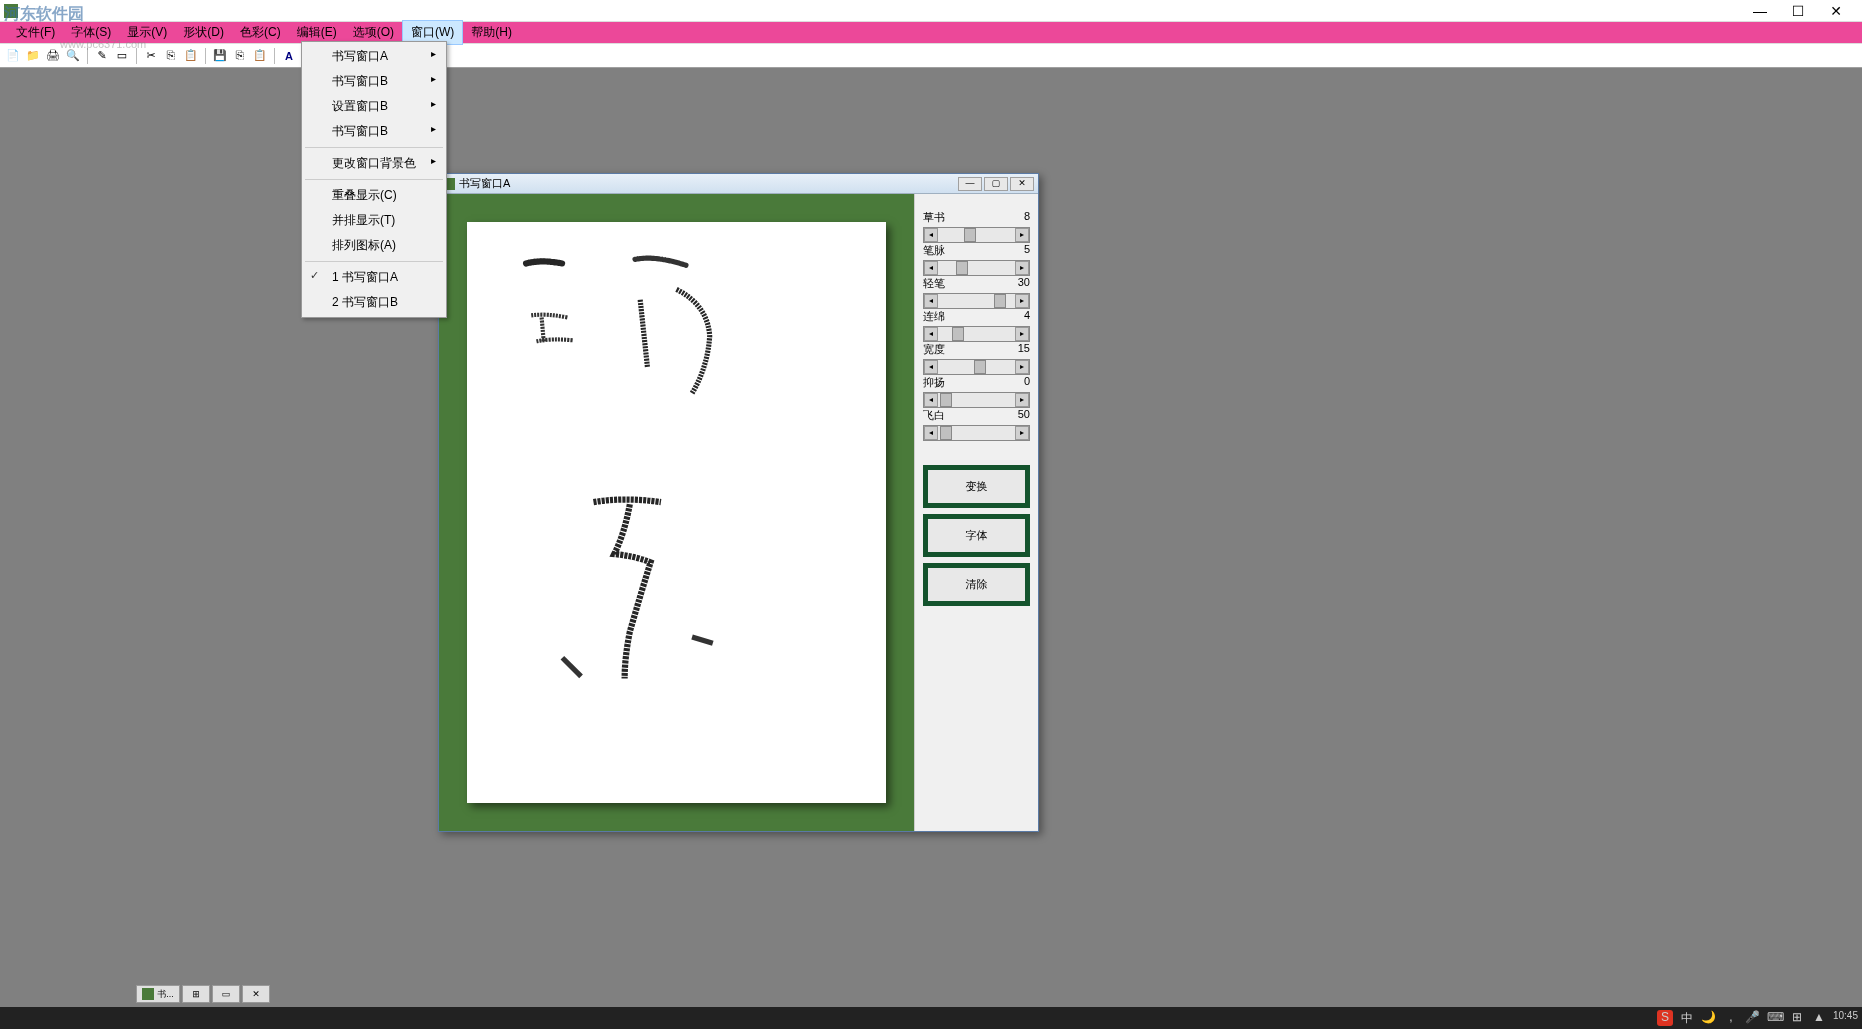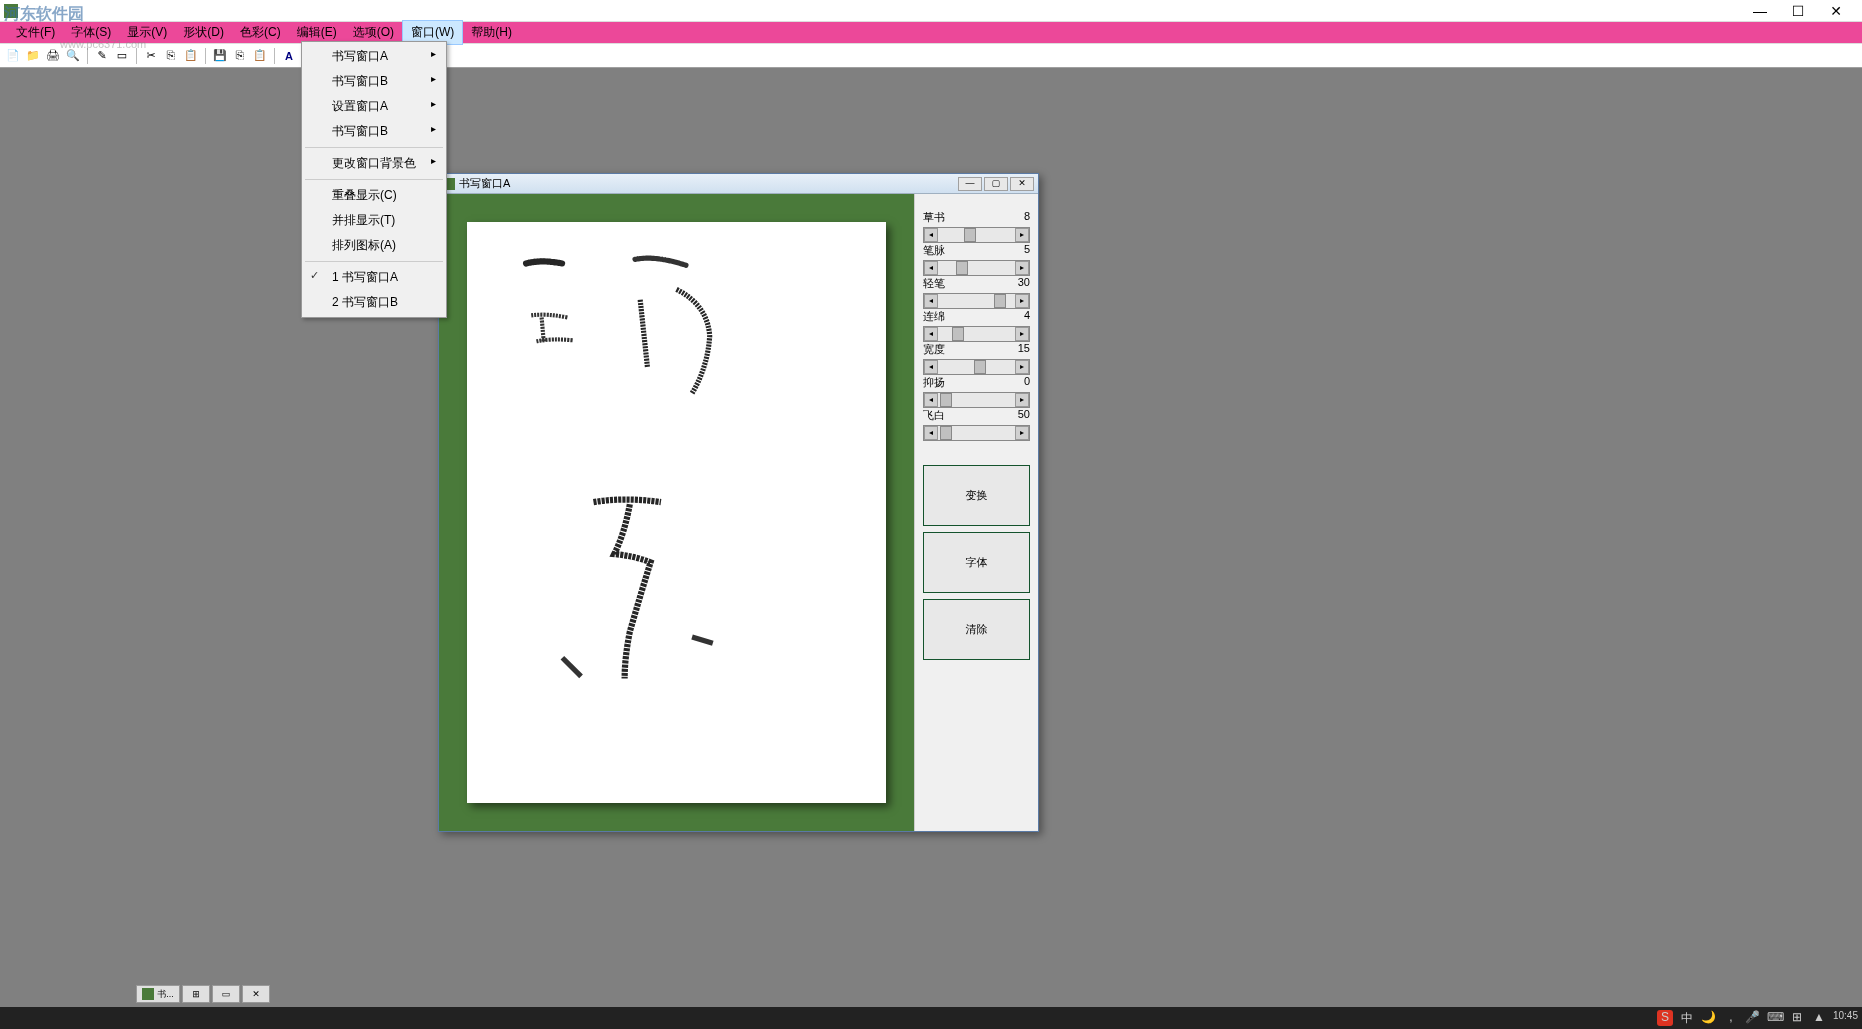--- a/index.html
+++ b/index.html
@@ -41,21 +41,21 @@
     .canvas-area { flex: 1; background: #4a7a3a; padding: 28px; }
     .canvas { background: #fff; width: 100%; height: 100%; box-shadow: 4px 4px 8px rgba(0,0,0,0.5); position: relative; }
     .brush-svg { position: absolute; top: 0; left: 0; width: 100%; height: 100%; }
     
     .side-panel { width: 124px; background: #f0f0f0; border-left: 1px solid #ccc; padding: 16px 8px; font-size: 11px; }
     .slider-group { }
     .slider-label { display: flex; justify-content: space-between; margin-bottom: 2px; }
     .slider-track { height: 16px; border: 1px solid #888; background: #e8e8e8; display: flex; align-items: center; position: relative; }
     .slider-arrow { width: 14px; height: 14px; background: #d0d0d0; border: 1px solid #999; font-size: 8px; text-align: center; line-height: 12px; cursor: pointer; }
     .slider-thumb { width: 12px; height: 14px; background: #c0c0c0; border: 1px solid #888; position: absolute; cursor: pointer; }
-    .panel-btn { display: block; width: 100%; padding: 22px; margin-top: 6px; border: 1px solid #14532d; background: #e8e8e8; font-size: 11px; cursor: pointer; }
+    .panel-btn { display: block; width: 100%; padding: 9px; margin-top: 6px; border: 5px solid #14532d; background: #e8e8e8; font-size: 11px; cursor: pointer; }
     .panel-btn:first-of-type { margin-top: 24px; }
     
     .mdi-controls { position: absolute; bottom: 0; left: 132px; display: flex; gap: 2px; padding: 4px; }
     .mdi-btn { width: 28px; height: 18px; border: 1px solid #999; background: #e0e0e0; font-size: 9px; text-align: center; cursor: pointer; display: flex; align-items: center; justify-content: center; }
     .mdi-btn.wide { width: 44px; gap: 3px; }
     .mdi-icon { width: 12px; height: 12px; background: #4a7a3a; }
     
     .taskbar { position: absolute; bottom: 0; left: 0; right: 0; height: 22px; background: #222; display: flex; justify-content: space-between; align-items: center; padding: 0 4px; }
     .tray { display: flex; gap: 6px; align-items: center; }
     .tray-item { width: 16px; height: 16px; font-size: 12px; color: #ccc; text-align: center; }
@@ -235,21 +235,21 @@
     </div>
     <div class="mdi-btn">⊞</div>
     <div class="mdi-btn">▭</div>
     <div class="mdi-btn">✕</div>
   </div>
 </div>
 
 <div class="dropdown" id="dropdown-container">
     <div class="dd-item has-sub">书写窗口A</div>
     <div class="dd-item has-sub">书写窗口B</div>
-    <div class="dd-item has-sub">设置窗口A</div>
+    <div class="dd-item has-sub">设置窗口B</div>
     <div class="dd-item has-sub">书写窗口B</div>
     <div class="dd-sep"></div>
     <div class="dd-item has-sub">更改窗口背景色</div>
     <div class="dd-sep"></div>
     <div class="dd-item">重叠显示(C)</div>
     <div class="dd-item">并排显示(T)</div>
     <div class="dd-item">排列图标(A)</div>
     <div class="dd-sep"></div>
     <div class="dd-item">1 书写窗口A<span class="dd-check">✓</span></div>
     <div class="dd-item">2 书写窗口B</div>

